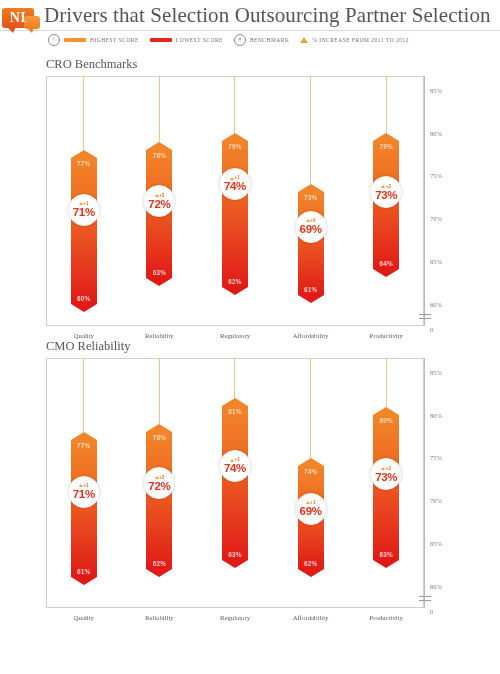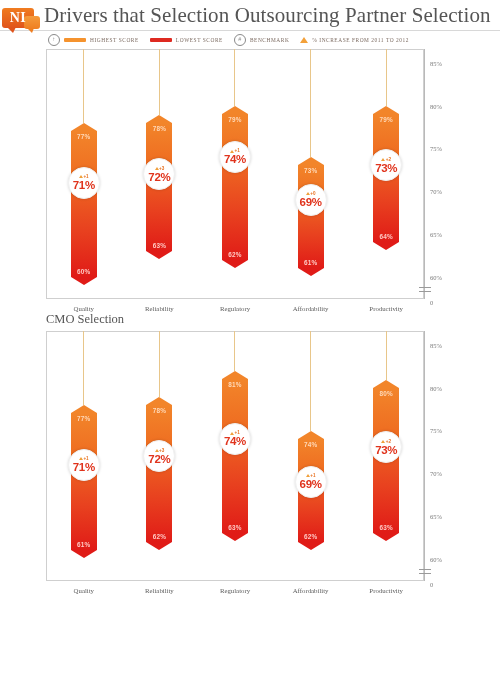--- a/index.html
+++ b/index.html
@@ -187,20 +187,21 @@
     <span class="lg-txt2">BENCHMARK</span>
   </div>
   <div class="li">
     <span class="lg-tri"></span>
     <span class="lg-txt2">% INCREASE FROM 2011 TO 2012</span>
   </div>
 </div>
 
 <div id="charts">
     <div class="chart-block">
+      <div class="chart-title">CRO Benchmarks</div>
       <div class="plot-wrap">
         <div class="plot-area"></div>
         <div class="axis-line"></div>
         <div class="ytick" style="top: 13.6986px;">85%</div>
         <div class="ytick" style="top: 56.5068px;">80%</div>
         <div class="ytick" style="top: 99.3151px;">75%</div>
         <div class="ytick" style="top: 142.123px;">70%</div>
         <div class="ytick" style="top: 184.932px;">65%</div>
         <div class="ytick" style="top: 227.74px;">60%</div>
         <div class="ytick" style="top: 253px;">0</div>
@@ -268,21 +269,21 @@
         <div class="cats">
           <div class="cat">Quality</div>
           <div class="cat">Reliability</div>
           <div class="cat">Regulatory</div>
           <div class="cat">Affordability</div>
           <div class="cat">Productivity</div>
         </div>
       </div>
     </div>
     <div class="chart-block">
-      <div class="chart-title">CMO Selection</div>
+      <div class="chart-title">CMO Reliability</div>
       <div class="plot-wrap">
         <div class="plot-area"></div>
         <div class="axis-line"></div>
         <div class="ytick" style="top: 13.6986px;">85%</div>
         <div class="ytick" style="top: 56.5068px;">80%</div>
         <div class="ytick" style="top: 99.3151px;">75%</div>
         <div class="ytick" style="top: 142.123px;">70%</div>
         <div class="ytick" style="top: 184.932px;">65%</div>
         <div class="ytick" style="top: 227.74px;">60%</div>
         <div class="ytick" style="top: 253px;">0</div>

